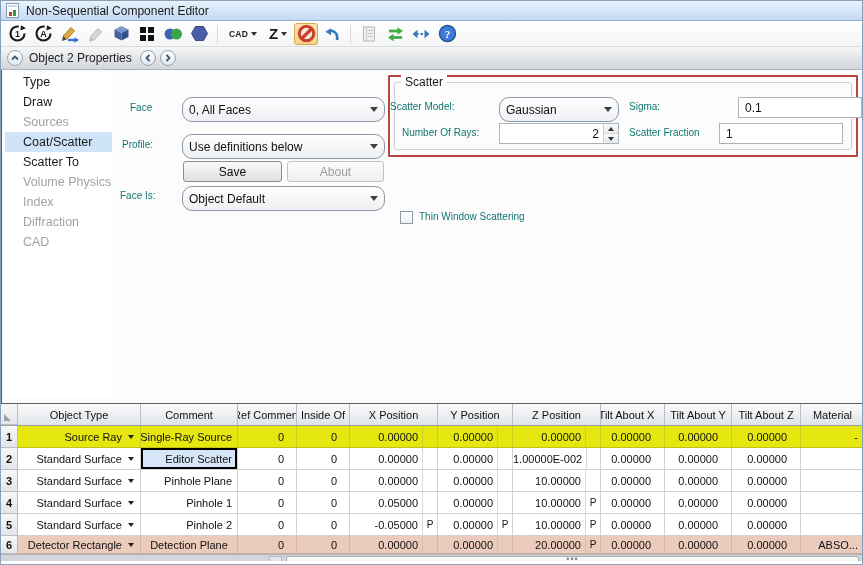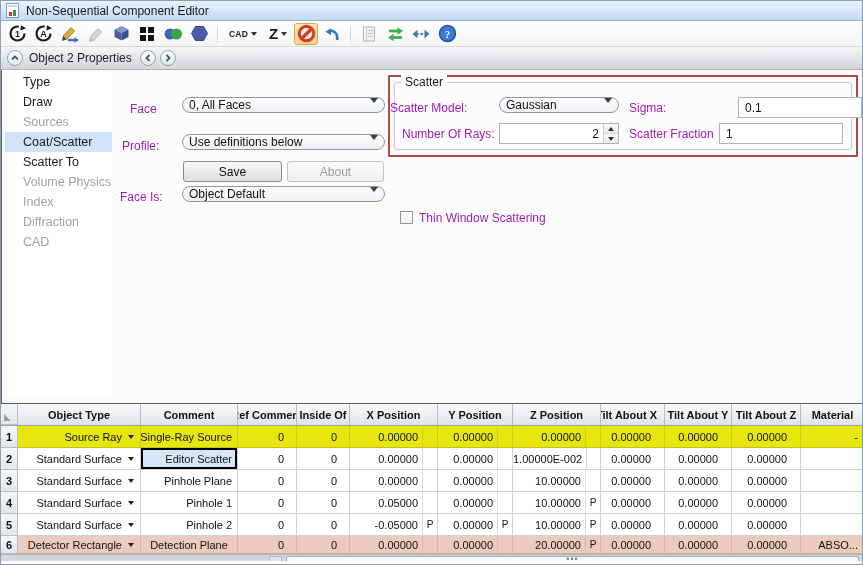--- a/index.html
+++ b/index.html
@@ -29,23 +29,23 @@
   .roundbtn svg { display:block; }
   #propsbar .props-title { font-size:12px; color:#222; margin:0 4px 0 2px; }
 
   
   #panel { position:relative; height:334px; background:#fcfcfc; border-left:1px solid #5c5c5c; border-bottom:1px solid #5c5c5c;padding-left:28px; }
   #sidebar { position:absolute; left:3px; top:2px; width:107px; height:326px; background:#ffffff; }
   .side-item { height:20px; line-height:20px; padding-left:18px; font-size:12.5px; color:#1a1a1a; }
   .side-item.disabled { color:#a2a2a2; }
   .side-item.selected { background:#cfe4f8; }
 
-  .flabel { position:absolute; font-size:12px; color:#a21caf; white-space:nowrap; }
-
-  .combo { position:absolute; height:16px; border:1px solid #8a98a7; border-radius:10px; background:linear-gradient(#fefefe,#eef0f3); display:flex; padding:0 6px; font-size:12px; color:#111; }
+  .flabel { position:absolute; font-size:10px; color:#0f766e; white-space:nowrap; }
+
+  .combo { position:absolute; height:25px; border:1px solid #8a98a7; border-radius:10px; background:linear-gradient(#fefefe,#eef0f3); display:flex; align-items:center; padding:0 6px; font-size:12px; color:#111; }
   .combo .cval { flex:1; overflow:hidden; white-space:nowrap; }
   .combo .carr { width:0; height:0; border-left:4px solid transparent; border-right:4px solid transparent; border-top:5px solid #404040; margin-left:5px; }
 
   .pushbtn { position:absolute; height:21px; border:1px solid #8c8c8c; border-radius:3px; background:linear-gradient(#f8f8f8,#e0e0e0); font-size:12px; color:#111; display:flex; align-items:center; justify-content:center; }
   .pushbtn.disabled { border-color:#c3c3c3; color:#9c9c9c; background:linear-gradient(#fbfbfb,#efefef); }
 
   .txtinput { position:absolute; height:21px; border:1px solid #aab4bd; background:#fff; font-size:12px; color:#111; display:flex; align-items:center; padding:0 6px; }
 
   .spinner { position:absolute; height:21px; border:1px solid #aab4bd; background:#fff; display:flex; }
   .spinner .sval { flex:1; font-size:12px; color:#111; display:flex; align-items:center; justify-content:flex-end; padding-right:4px; }
@@ -56,21 +56,21 @@
   .tri-dn { width:0; height:0; border-left:3px solid transparent; border-right:3px solid transparent; border-top:4px solid #333; }
 
   #scatter-outline { position:absolute; left:386px; top:5px; width:470px; height:82px; border:2px solid #b8453f; border-radius:1px; pointer-events:none; }
   #scatter-group { position:absolute; left:392px; top:12px; width:458px; height:68px; border:1px solid #cfcfcf; border-radius:3px; }
   #scatter-legend { position:absolute; left:399px; top:5px; background:#fcfcfc; padding:0 4px; font-size:12px; color:#1a1a1a; }
 
   .checkbox { position:absolute; width:13px; height:13px; border:1px solid #8e99a3; background:linear-gradient(#ffffff,#f0f2f4); }
 
   
   #grid { width:863px; font-size:11px; color:#111; }
-  .hrow { display:flex; height:22px; background:linear-gradient(#fafbfc,#e0e3e7); border-bottom:1px solid #9aa1a8; font-weight:bold;justify-content:space-between; }
+  .hrow { display:flex; height:22px; background:linear-gradient(#fafbfc,#e0e3e7); border-bottom:1px solid #9aa1a8; font-weight:normal;justify-content:space-between; }
   .hcell { display:flex; align-items:center; justify-content:center; border-right:1px solid #b8bdc3; overflow:hidden; white-space:nowrap; }
   .trow { display:flex; height:22px; background:#fff; }
   .trow.r6 { height:18px; overflow:hidden; }
   .cell { display:flex; align-items:center; border-right:1px solid #cdd2d8; border-bottom:1px solid #cdd2d8; overflow:hidden; white-space:nowrap; }
   .row-source .cell { background:#e6e70e; border-right-color:#c9ca20; border-bottom-color:#c2c316; }
   .row-detector .cell { background:#ebcbbb; border-right-color:#d7b5a4; border-bottom-color:#d0ad9b; }
   .rownum { width:17px; min-width:17px; justify-content:center; font-weight:bold; background:linear-gradient(#f6f7f8,#e2e5e9) !important; border-right:1px solid #b8bdc3 !important; border-bottom:1px solid #b8bdc3 !important; position:relative; }
   .c-objtype { width:123px; min-width:123px; justify-content:flex-end; }
   .c-objtype .otlabel { overflow:hidden; }
   .c-objtype .otarr { width:18px; display:flex; justify-content:center; }

